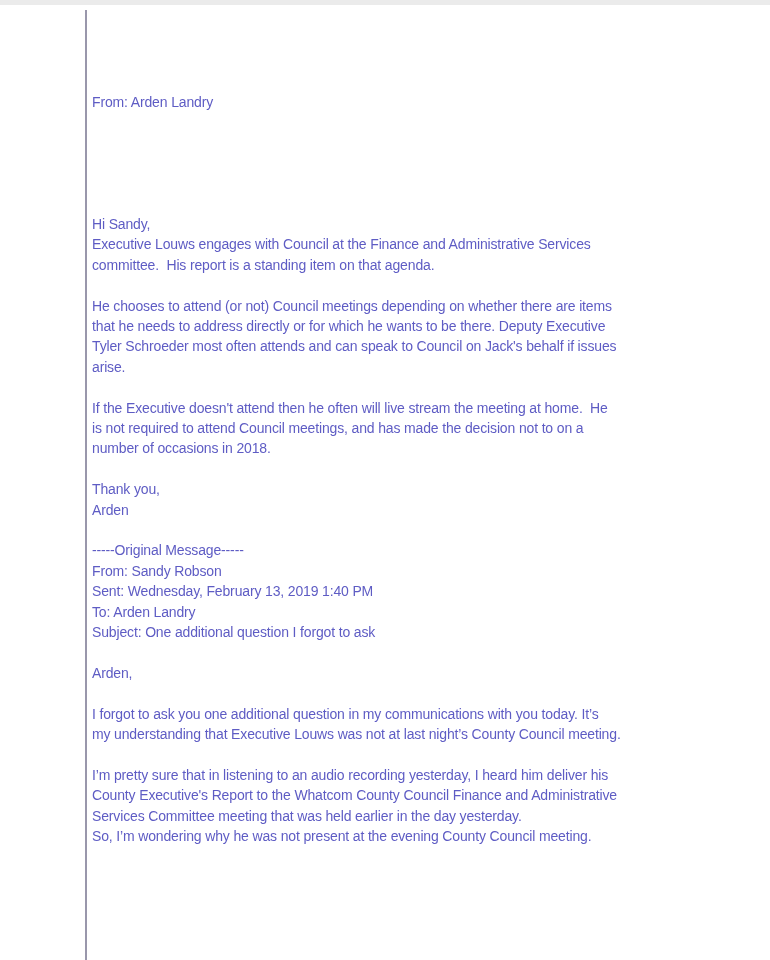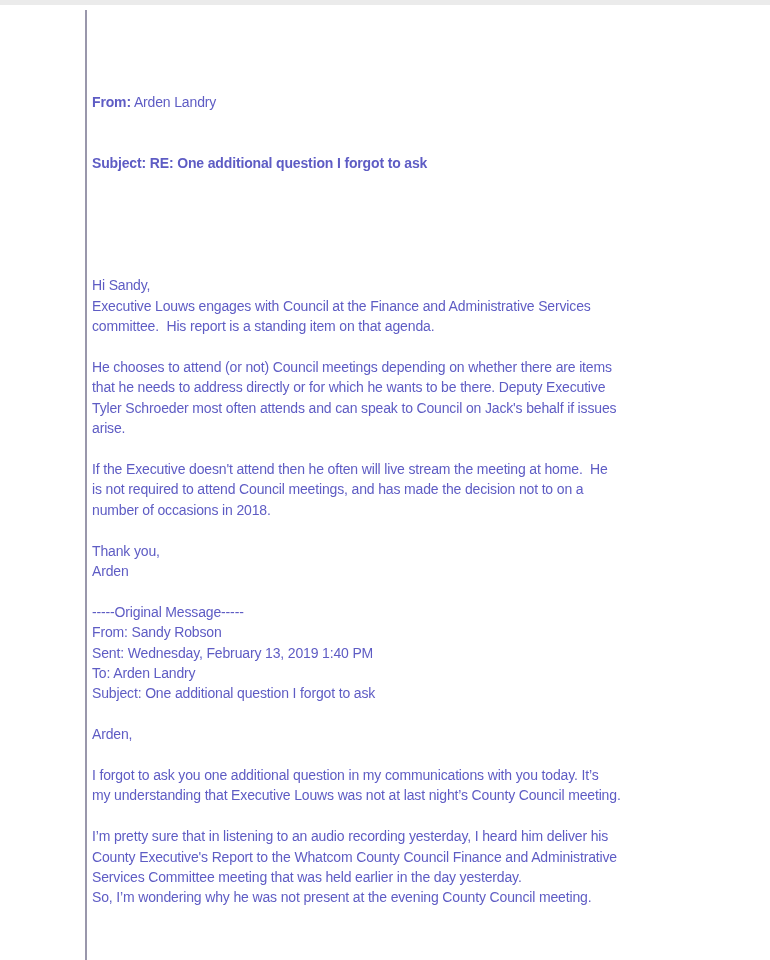--- a/index.html
+++ b/index.html
@@ -30,31 +30,30 @@
     left: 92px;
     top: 10px;
     right: 10px;
     bottom: 0;
     color: #5e5cc4;
     font-size: 14px;
     line-height: 20.4px;
     letter-spacing: -0.15px;
     white-space: pre-wrap;
   }
-  .hdr-row .lbl { font-weight: 700; }
+  .hdr-row .lbl { font-weight: 400; }
   .hdr-row.bold-row { font-weight: 700; }
   .email-headers { margin: 0 0 20.4px 0; }
   .para { margin: 0 0 20.4px 0; }
   .para:last-child { margin-bottom: 0; }
 </style>
 </head>
 <body>
 
 <div class="top-strip"></div>
 <div class="quote-bar"></div>
 
 <div class="email-content">
   <div class="email-headers">
     <div class="hdr-row"><span class="lbl">From:</span> <span class="val">Arden Landry</span></div>
-    <div class="hdr-row bold-row"><span class="lbl">Subject:</span> <span class="val">RE: One additional question I forgot to ask</span></div>
   </div>
   <div><div class="para">Hi Sandy,<br>Executive Louws engages with Council at the Finance and Administrative Services<br>committee.  His report is a standing item on that agenda.</div><div class="para">He chooses to attend (or not) Council meetings depending on whether there are items<br>that he needs to address directly or for which he wants to be there. Deputy Executive<br>Tyler Schroeder most often attends and can speak to Council on Jack's behalf if issues<br>arise.</div><div class="para">If the Executive doesn't attend then he often will live stream the meeting at home.  He<br>is not required to attend Council meetings, and has made the decision not to on a<br>number of occasions in 2018.</div><div class="para">Thank you,<br>Arden</div><div class="para">-----Original Message-----<br>From: Sandy Robson<br>Sent: Wednesday, February 13, 2019 1:40 PM<br>To: Arden Landry<br>Subject: One additional question I forgot to ask</div><div class="para">Arden,</div><div class="para">I forgot to ask you one additional question in my communications with you today. It’s<br>my understanding that Executive Louws was not at last night’s County Council meeting.</div><div class="para">I’m pretty sure that in listening to an audio recording yesterday, I heard him deliver his<br>County Executive's Report to the Whatcom County Council Finance and Administrative<br>Services Committee meeting that was held earlier in the day yesterday.<br>So, I’m wondering why he was not present at the evening County Council meeting.</div></div>
 </div>
 
 </body></html>

